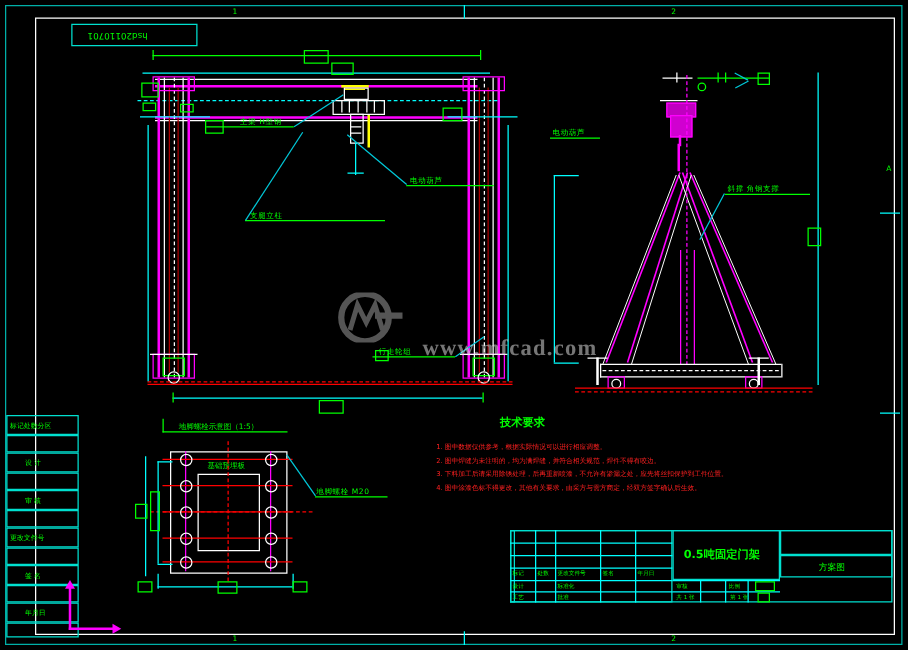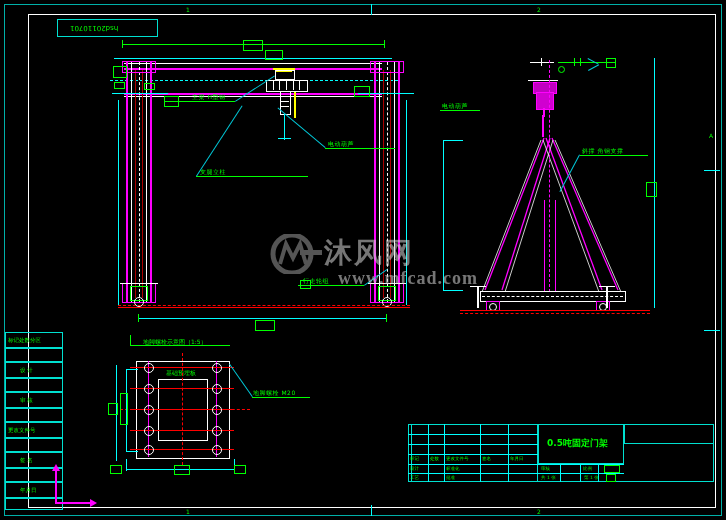--- a/index.html
+++ b/index.html
@@ -293,20 +293,27 @@
     <div class="ln v c abs" style="left:134px;top:124px;height:12px;"></div>
     <div class="box abs" style="left:74px;top:130px;width:14px;height:8px;"></div>
     <div class="box abs" style="left:10px;top:130px;width:10px;height:7px;"></div>
     <div class="box abs" style="left:134px;top:130px;width:10px;height:7px;"></div>
 
     <div class="ln h g abs" style="left:152px;top:62px;width:58px;"></div>
     <div class="leader abs" style="left:152px;top:62px;width:40px;transform:rotate(-125deg);"></div>
     <div class="dimtxt abs" style="left:153px;top:54px;">地脚螺栓 M20</div>
   </div>
 
+  <div class="abs" style="left:345px;top:336px;width:290px;height:80px;">
+    <div class="txt big abs" style="left:55px;top:0px;font-size:9px;font-weight:bold;">技术要求</div>
+    <div class="txt rd abs" style="left:4px;top:19px;font-size:5.4px;">1. 图中数据仅供参考，根据实际情况可以进行相应调整。</div>
+    <div class="txt rd abs" style="left:4px;top:30px;font-size:5.4px;">2. 图中焊缝为未注明的，均为满焊缝，并符合相关规范，焊件不得有咬边。</div>
+    <div class="txt rd abs" style="left:4px;top:41px;font-size:5.4px;">3. 下料加工后请采用除锈处理，后再重新喷漆，不允许有渗漏之处，应先将丝扣保护到工件位置。</div>
+    <div class="txt rd abs" style="left:4px;top:52px;font-size:5.4px;">4. 图中涂漆色标不得更改，其他有关要求，由采方与需方商定，经双方签字确认后生效。</div>
+  </div>
 
   <div class="abs" style="left:5px;top:332px;width:62px;height:178px;">
     <div class="sb-cell" style="left:0;top:0;width:58px;height:16px;">
       <div class="sb-lab" style="left:2px;top:4px;">标记处数分区</div>
     </div>
     <div class="sb-cell" style="left:0;top:16px;width:58px;height:14px;"></div>
     <div class="sb-cell" style="left:0;top:30px;width:58px;height:16px;">
       <div class="sb-lab" style="left:14px;top:4px;">设  计</div>
     </div>
     <div class="sb-cell" style="left:0;top:46px;width:58px;height:14px;"></div>
@@ -369,25 +376,27 @@
     <div class="ln v c abs" style="left:172px;top:40px;height:18px;"></div>
     <div class="ln v c abs" style="left:190px;top:40px;height:18px;"></div>
     <div class="tb-t" style="left:133px;top:42px;font-size:4.5px;">审核</div>
     <div class="tb-t" style="left:175px;top:42px;font-size:4.5px;">比例</div>
     <div class="box abs" style="left:196px;top:41px;width:14px;height:6px;"></div>
     <div class="box abs" style="left:198px;top:50px;width:8px;height:6px;"></div>
     <div class="tb-t" style="left:133px;top:51px;font-size:4.5px;">共 1 张</div>
     <div class="tb-t" style="left:176px;top:51px;font-size:4.5px;">第 1 张</div>
 
     <div class="tb" style="left:216px;top:0;width:90px;height:20px;"></div>
+    <div class="tb" style="left:216px;top:20px;width:90px;height:18px;">
+      <div class="tb-t" style="left:30px;top:4px;font-size:7px;">方案图</div>
+    </div>
   </div>
 
   <div class="abs" id="wm">
     <svg width="56" height="40" style="position:absolute;left:0;top:2px;opacity:.75;">
       <circle cx="22" cy="20" r="19" fill="none" stroke="#cfcfcf" stroke-width="5"></circle>
       <path d="M10 30 L16 10 L23 24 L30 10 L36 30" fill="none" stroke="#cfcfcf" stroke-width="4"></path>
       <rect x="30" y="16" width="22" height="5" fill="#cfcfcf"></rect>
     </svg>
-    <div class="wm-t" style="left:54px;top:2px;font-size:28px;letter-spacing:2px;">沐风网</div>
     <div class="wm-t" style="left:68px;top:36px;font-size:18px;letter-spacing:1px;font-family:Liberation Serif, serif;">www.mfcad.com</div>
   </div>
 
 </div>
 
 </body></html>

